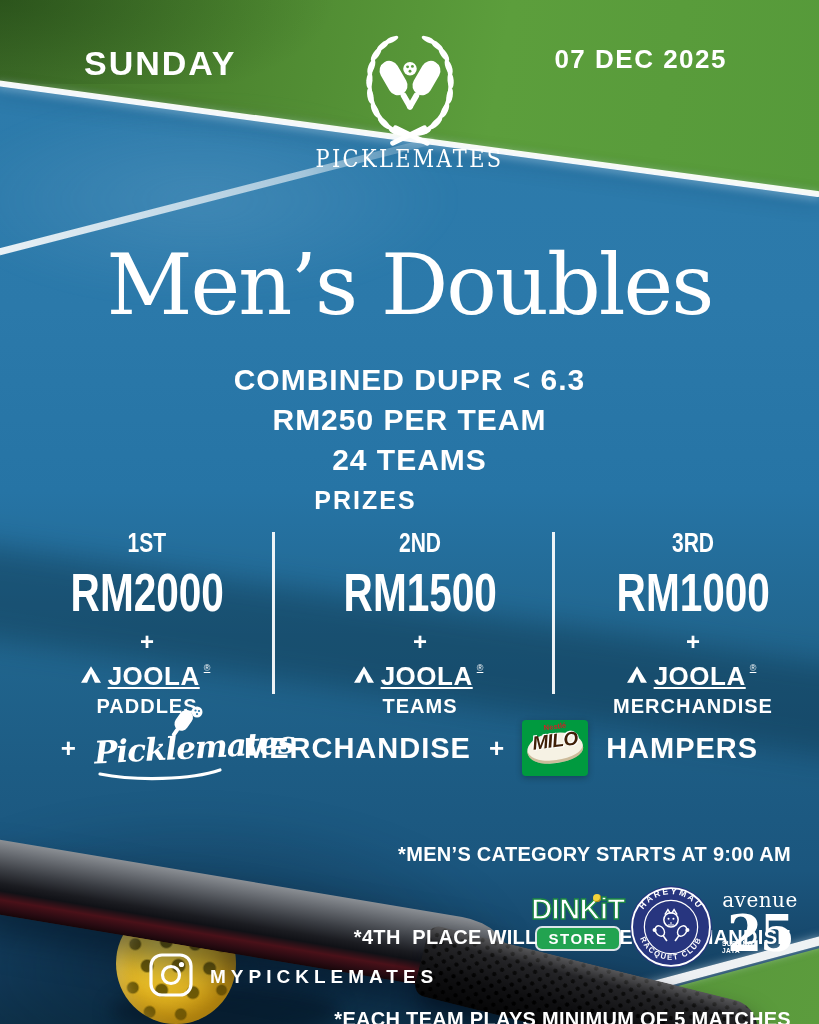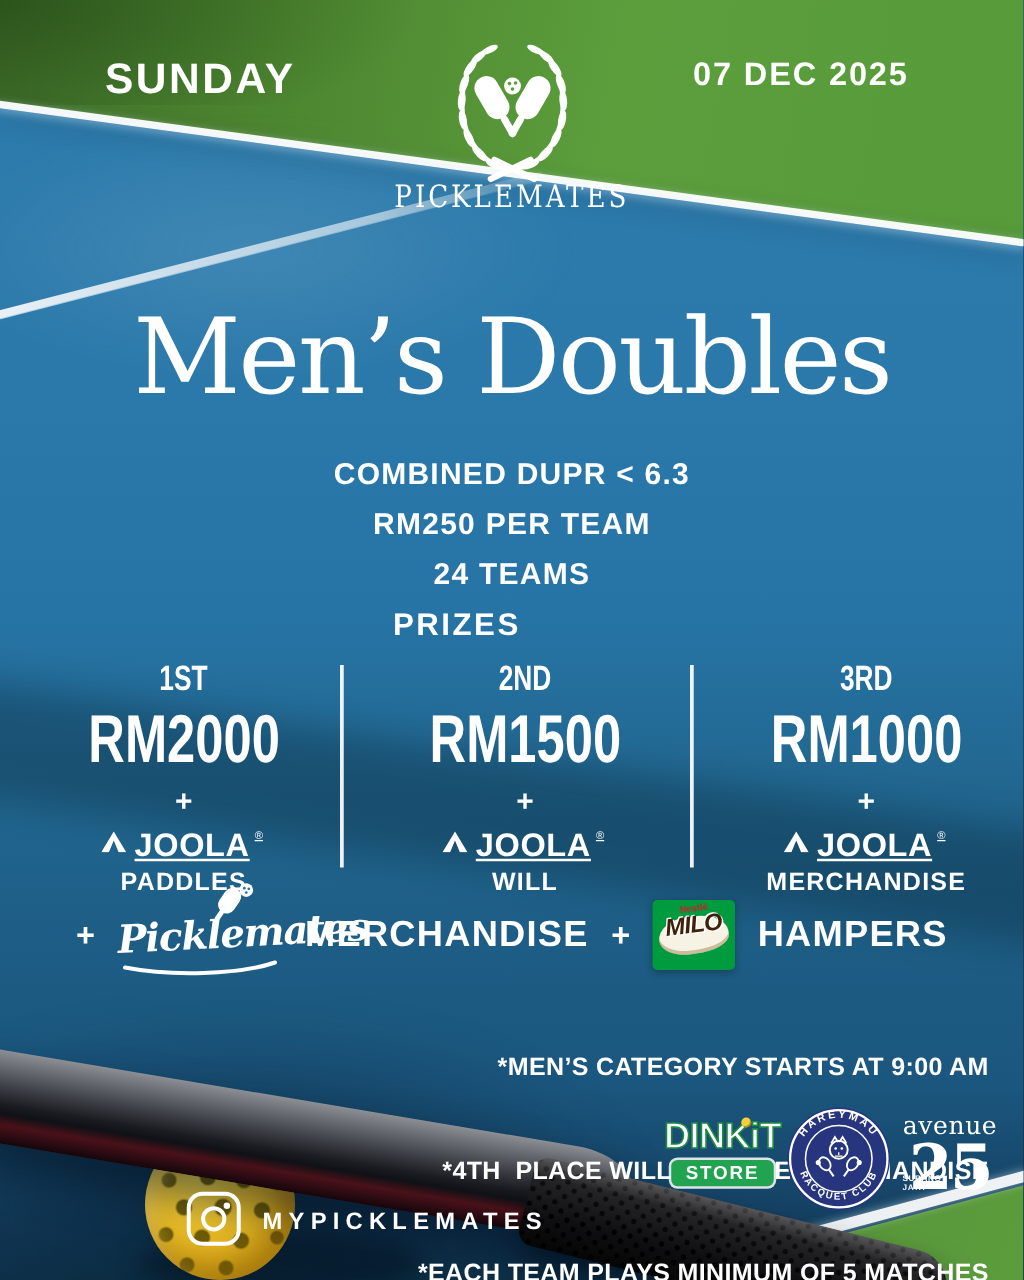--- a/index.html
+++ b/index.html
@@ -80,21 +80,21 @@
   
   .txt{z-index:6;}
   .day{left:84px;top:44px;font-size:34px;font-weight:700;letter-spacing:2px;}
   .date{left:0;top:44px;width:727px;text-align:right;font-size:26px;font-weight:700;letter-spacing:1.5px;padding-left:44px;}
   .wreath{left:352px;top:34px;z-index:6;}
   .brandname{left:0;top:146px;width:819px;text-align:center;z-index:6;
     font-family:"DejaVu Serif","Liberation Serif",serif;font-size:22px;letter-spacing:2.5px;
     transform:scale(.95,1.12);}
   .title{left:0;top:236px;width:819px;text-align:center;
     font-family:"DejaVu Serif","Liberation Serif",serif;font-size:84px;font-weight:500;letter-spacing:-2px;}
-  .details{left:0;top:360px;width:819px;text-align:center;font-size:24px;font-weight:700;letter-spacing:1px;line-height:40px;}
+  .details{left:0;top:360px;width:819px;text-align:center;font-size:30px;font-weight:700;letter-spacing:1px;line-height:40px;}
   .prizes-h{left:0;top:486px;width:731px;text-align:center;font-size:25px;font-weight:700;letter-spacing:2px;}
   .divider{top:532px;width:2.5px;height:162px;background:rgba(255,255,255,.92);z-index:6;}
   .d1{left:272px;} .d2{left:552px;}
   .pcol{top:528px;width:273px;display:flex;flex-direction:column;align-items:center;z-index:6;padding-left:21px;}
   .pc1{left:0;} .pc2{left:273px;} .pc3{left:546px;}
   .cond{display:inline-block;transform:scale(.78,1.04);transform-origin:center;white-space:nowrap;}
   .place{font-size:27px;font-weight:800;height:30px;}
   .amount{font-size:52px;font-weight:800;height:56px;margin-top:4px;}
   .plus{font-size:24px;font-weight:700;margin-top:10px;height:26px;}
   .joola{display:flex;align-items:center;gap:7px;margin-top:8px;height:28px;text-decoration:underline;}
@@ -232,21 +232,21 @@
     <div class="place"><span class="cond">2ND</span></div>
     <div class="amount"><span class="cond">RM1500</span></div>
     <div class="plus">+</div>
     <div class="joola">
       <span><svg width="20" height="17" viewBox="0 0 18 15">
             <polygon points="9,0 18,15 12.5,15 9,6.5 5.5,15 0,15" fill="#fff"></polygon>
           </svg></span>
       <span class="jname">JOOLA</span>
         <sup>®</sup>
     </div>
-    <div class="extra">WILL</div>
+    <div class="extra">TEAMS</div>
   </div>
 
   <div class="abs pcol pc3">
     <div class="place"><span class="cond">3RD</span></div>
     <div class="amount"><span class="cond">RM1000</span></div>
     <div class="plus">+</div>
     <div class="joola">
       <span><svg width="20" height="17" viewBox="0 0 18 15">
             <polygon points="9,0 18,15 12.5,15 9,6.5 5.5,15 0,15" fill="#fff"></polygon>
           </svg></span>

